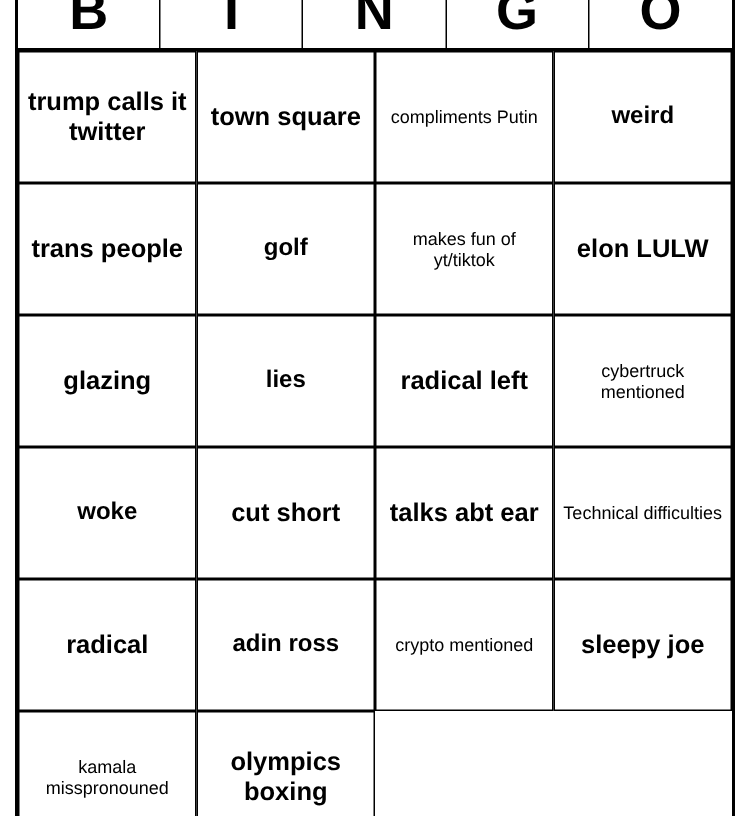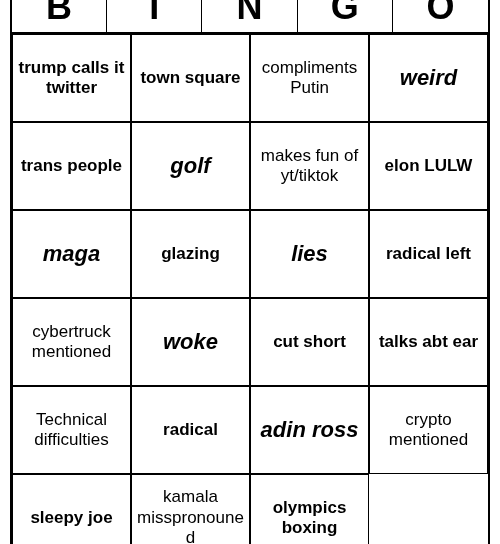--- a/index.html
+++ b/index.html
@@ -55,32 +55,31 @@
       justify-content: center;
       text-align: center;
       padding: 4px;
       min-height: 88px;
       font-size: 13px;
       line-height: 1.2;
       word-break: break-word;
     }
 
     .bingo-cell.large {
-      font-size: 22px;
+      font-size: 16px;
       font-weight: bold;
-      font-style: italic;
     }
 
     .bingo-cell.medium {
       font-size: 17px;
       font-weight: bold;
     }
 
     .bingo-cell.small {
-      font-size: 17px;
+      font-size: 12px;
     }
   </style>
 </head>
 <body>
 
 <div class="bingo-card">
   <div class="bingo-header">
   <div class="bingo-letter">B</div>
       <div class="bingo-letter">I</div>
       <div class="bingo-letter">N</div>
@@ -89,21 +88,20 @@
     </div>
   <div class="bingo-grid">
   <div class="bingo-cell medium">trump calls it twitter</div>
       <div class="bingo-cell medium">town square</div>
       <div class="bingo-cell small">compliments Putin</div>
       <div class="bingo-cell large">weird</div>
       <div class="bingo-cell medium">trans people</div>
       <div class="bingo-cell large">golf</div>
       <div class="bingo-cell small">makes fun of yt/tiktok</div>
       <div class="bingo-cell medium">elon LULW</div>
-      <div class="bingo-cell large">maga</div>
       <div class="bingo-cell medium">glazing</div>
       <div class="bingo-cell large">lies</div>
       <div class="bingo-cell medium">radical left</div>
       <div class="bingo-cell small">cybertruck mentioned</div>
       <div class="bingo-cell large">woke</div>
       <div class="bingo-cell medium">cut short</div>
       <div class="bingo-cell medium">talks abt ear</div>
       <div class="bingo-cell small">Technical difficulties</div>
       <div class="bingo-cell medium">radical</div>
       <div class="bingo-cell large">adin ross</div>

